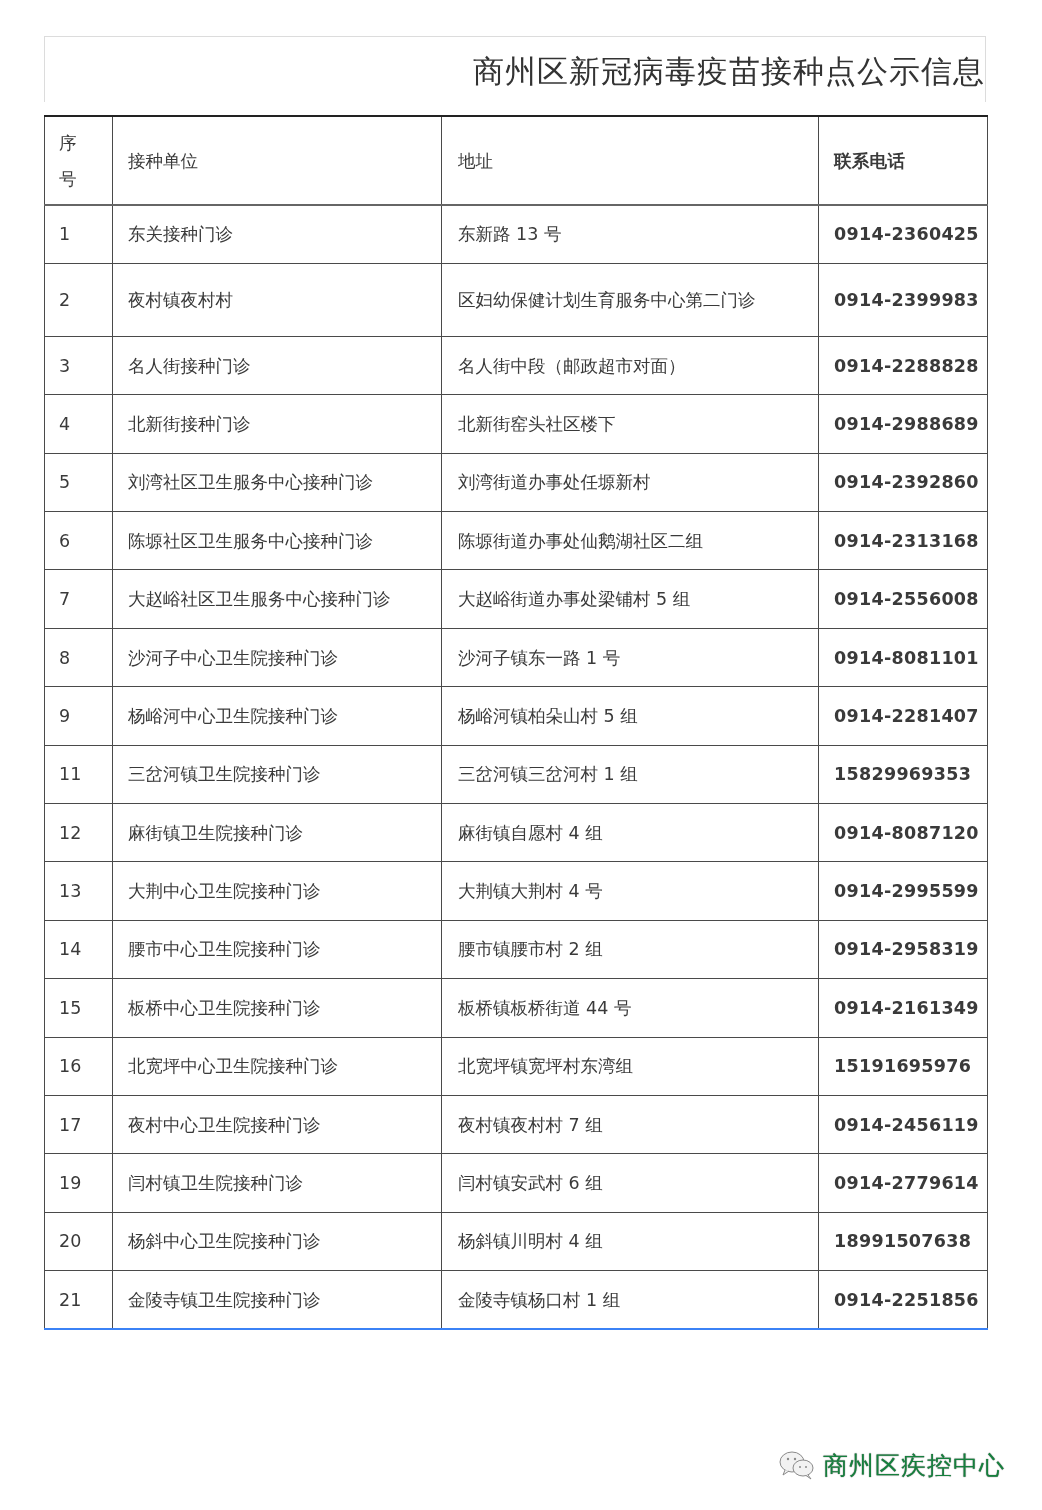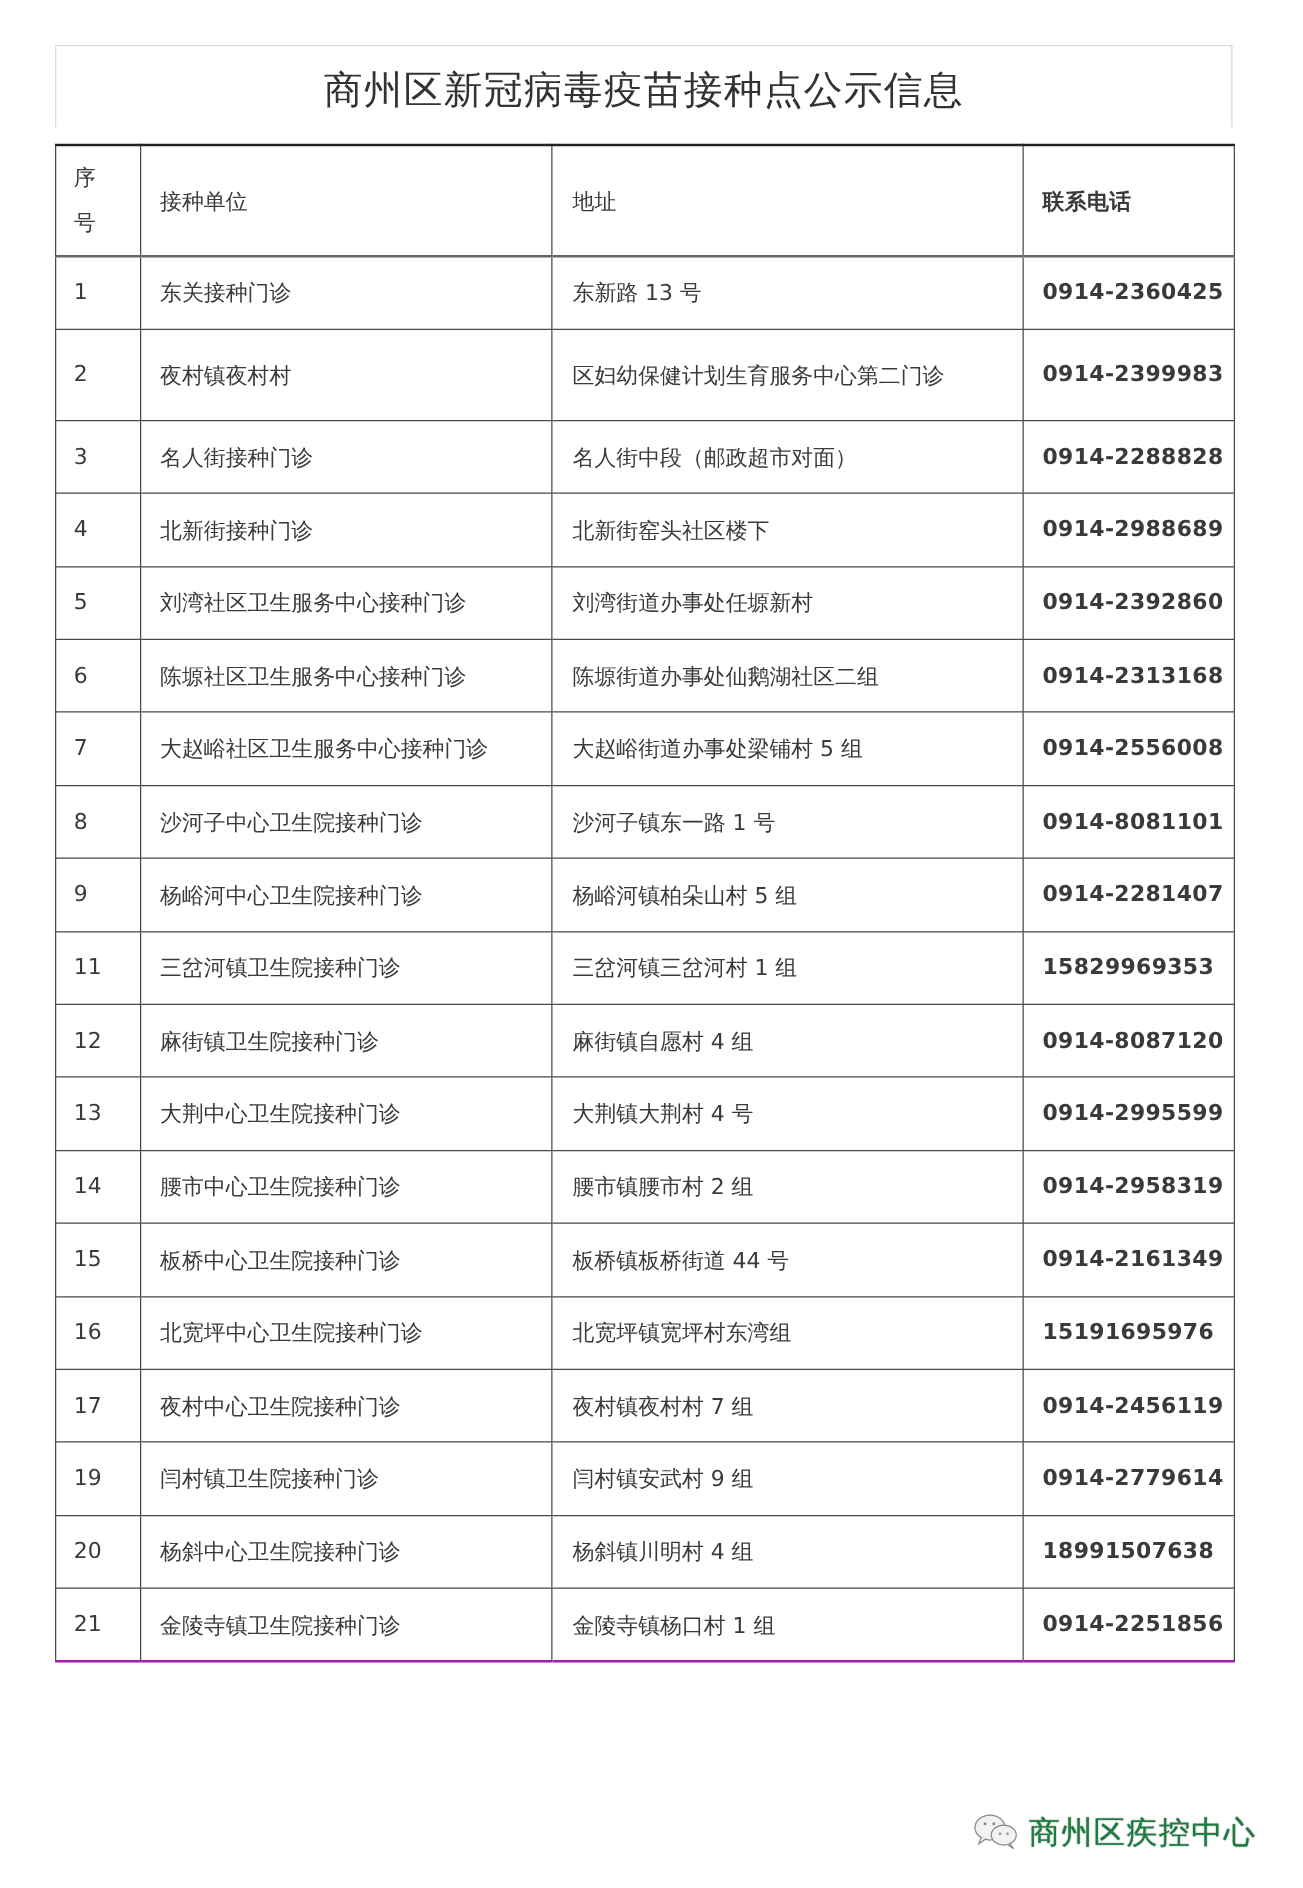--- a/index.html
+++ b/index.html
@@ -4,41 +4,41 @@
 <style>
   html, body { margin: 0; padding: 0; background: #ffffff; }
   body {
     width: 1042px; height: 1510px; position: relative; overflow: hidden;
     font-family: "DejaVu Sans", "Liberation Sans", sans-serif;
     color: #3a3a3a;
   }
   .title-box {
     position: absolute; left: 44px; top: 36px; width: 942px; height: 66px;
     border: 1px solid #dcdcdc; border-bottom: none; box-sizing: border-box;
-    display: flex; align-items: center; justify-content: center;
+    display: flex; align-items: center; justify-content: flex-end;
   }
   .title-box h1 {
     margin: 0; font-weight: normal; font-size: 31px; letter-spacing: 1px;
     color: #333; position: relative; top: 2px;
   }
   table {
     position: absolute; left: 44px; top: 115px; width: 943px;
     border-collapse: collapse; table-layout: fixed;
   }
   td, th {
     border: 1px solid #4a4a4a; font-weight: normal; text-align: left;
     vertical-align: middle; font-size: 17.5px; color: #3a3a3a;
     padding: 0 0 0 14px; white-space: nowrap; overflow: hidden;
   }
   thead tr { height: 89px; border-top: 2px solid #222; }
   thead th { border-bottom: 2px solid #666; }
   th.seq { line-height: 36px; padding-left: 14px; }
   tbody tr { height: 58.4px; }
   tbody tr.tall { height: 73px; }
-  tbody tr:last-child td { border-bottom: 2px solid #a21caf; margin-left: 20px; }
+  tbody tr:last-child td { border-bottom: 2px solid #3b82f6; margin-left: 20px; }
   col.c1 { width: 68px; }
   col.c2 { width: 329px; }
   col.c3 { width: 377px; }
   col.c4 { width: 169px; }
   td.c-unit, th.c-unit { padding-left: 15px; }
   td.c-addr, th.c-addr { padding-left: 16px; }
   td.c-phone, th.c-phone { padding-left: 15px; letter-spacing: 0.3px; font-weight: bold; }
   .watermark {
     position: absolute; left: 777px; top: 1447px; height: 36px;
     display: flex; align-items: center; gap: 6px; color: #15803d;
@@ -162,21 +162,21 @@
       </tr>
       <tr>
         <td>17</td>
         <td class="c-unit">夜村中心卫生院接种门诊</td>
         <td class="c-addr">夜村镇夜村村 7 组</td>
         <td class="c-phone">0914-2456119</td>
       </tr>
       <tr>
         <td>19</td>
         <td class="c-unit">闫村镇卫生院接种门诊</td>
-        <td class="c-addr">闫村镇安武村 9 组</td>
+        <td class="c-addr">闫村镇安武村 6 组</td>
         <td class="c-phone">0914-2779614</td>
       </tr>
       <tr>
         <td>20</td>
         <td class="c-unit">杨斜中心卫生院接种门诊</td>
         <td class="c-addr">杨斜镇川明村 4 组</td>
         <td class="c-phone">18991507638</td>
       </tr>
       <tr>
         <td>21</td>

